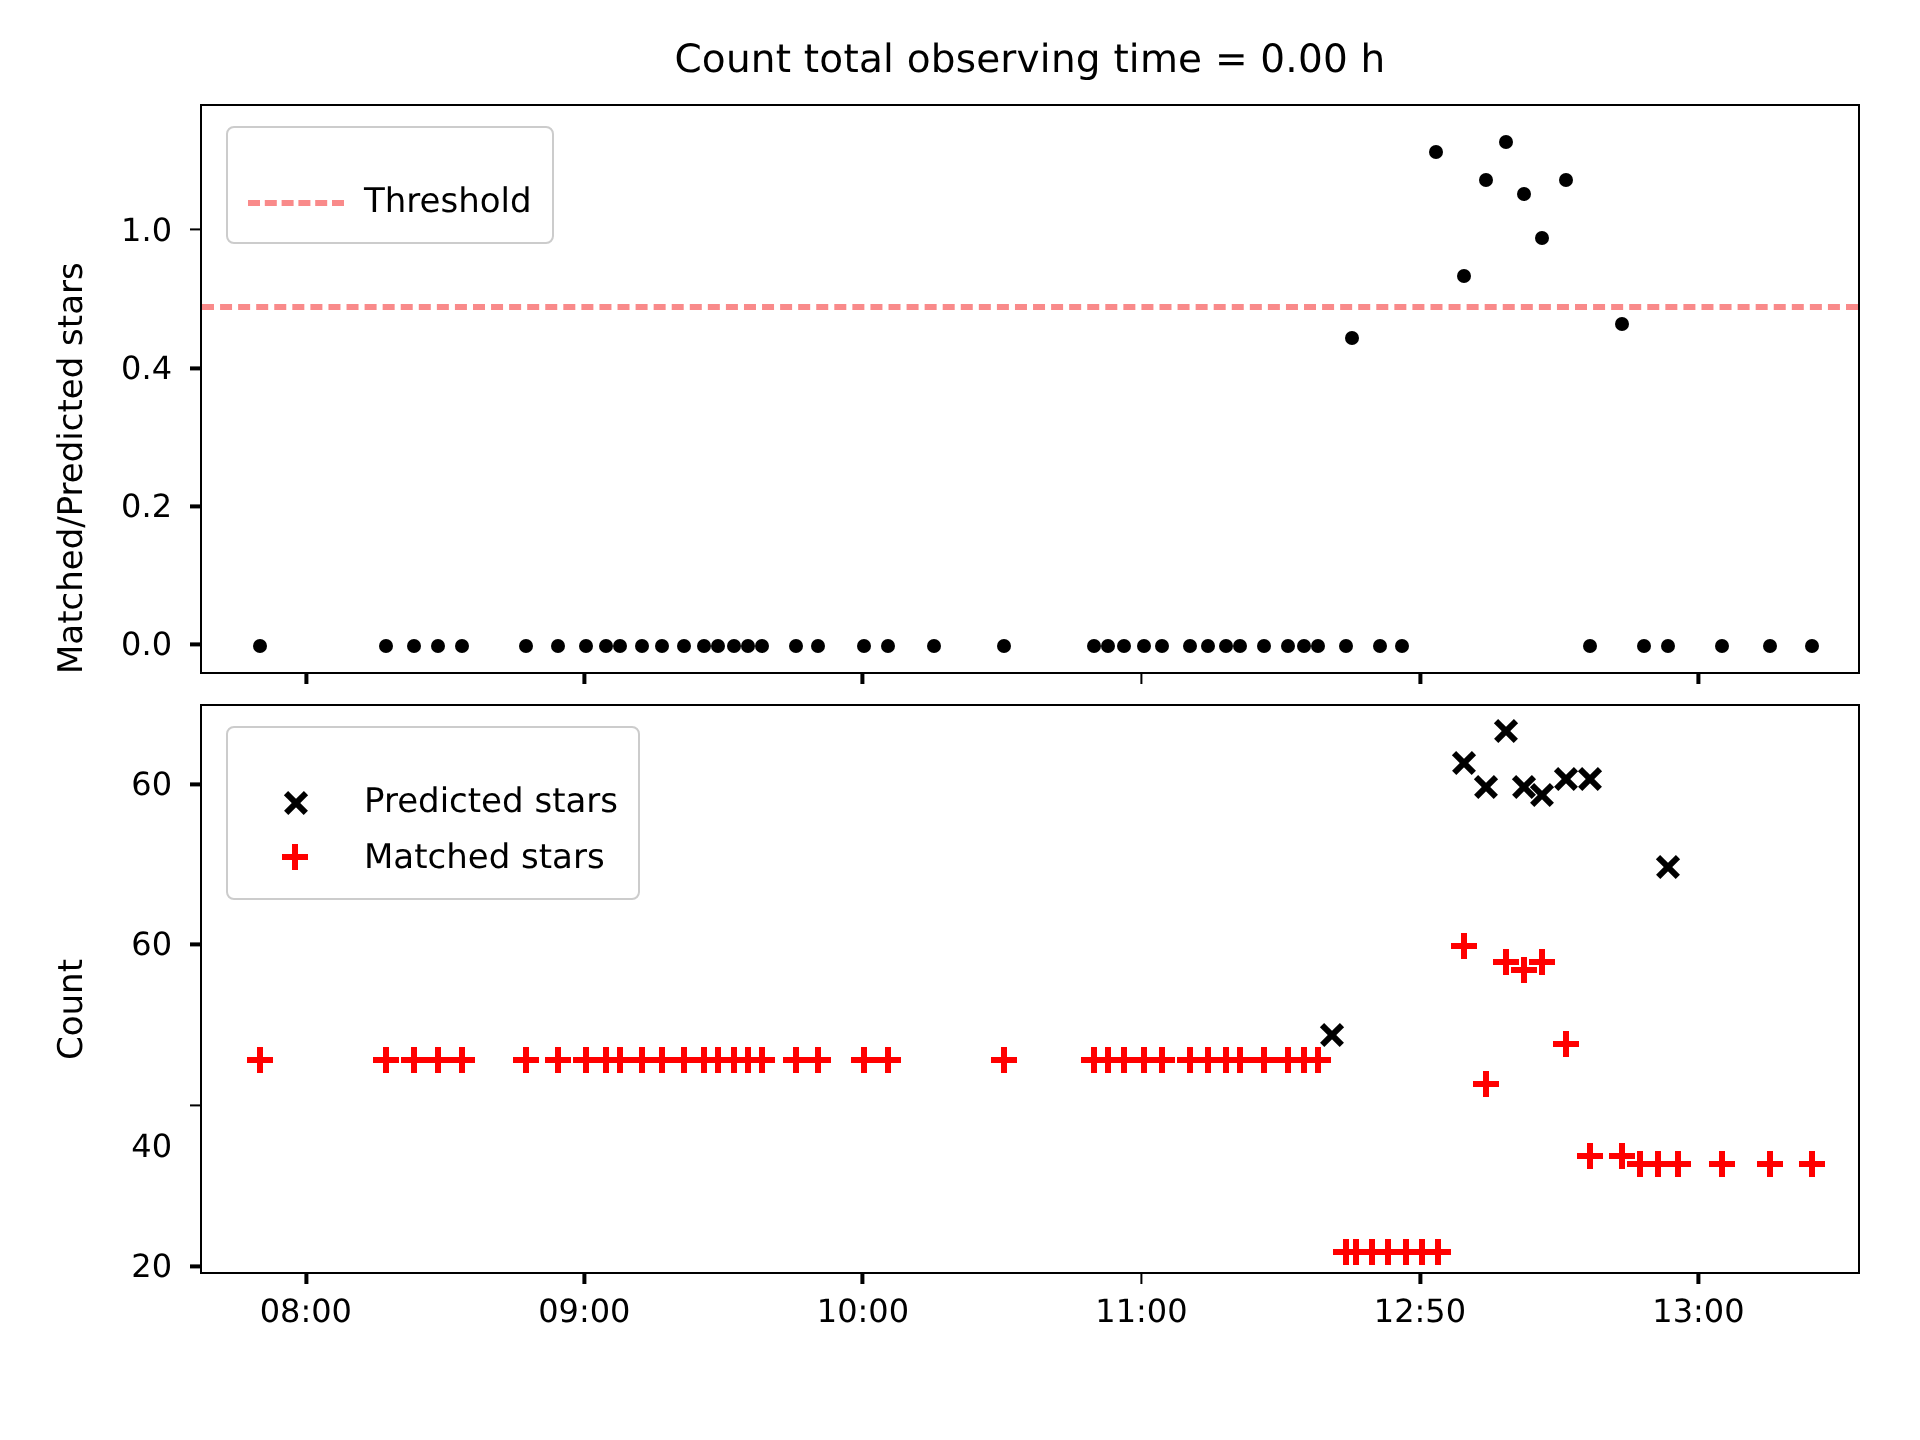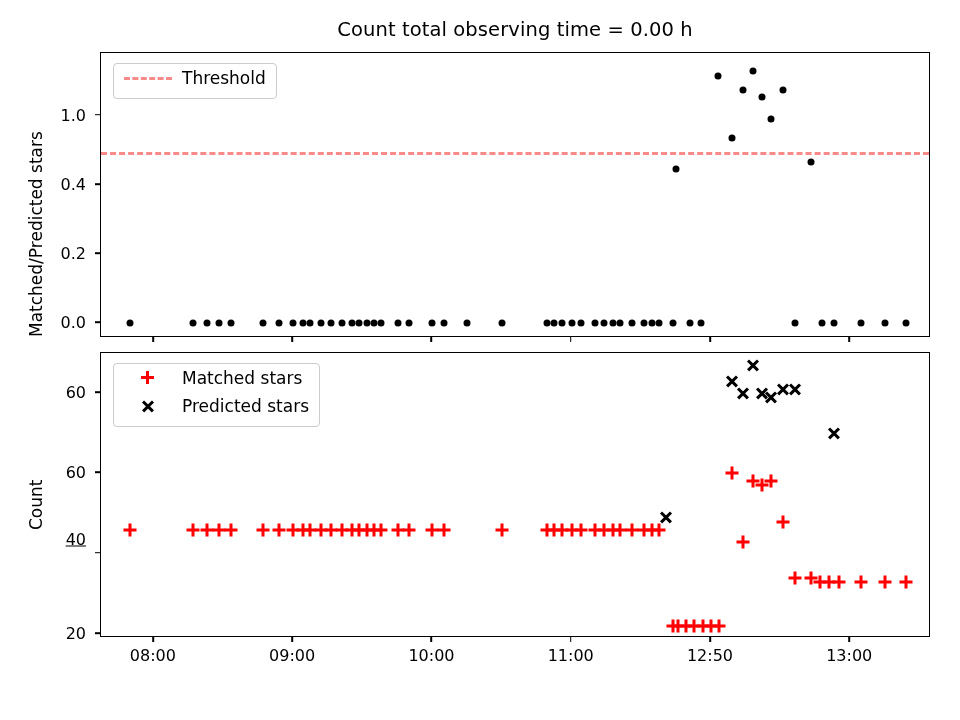--- a/index.html
+++ b/index.html
@@ -162,21 +162,21 @@
     background: #000000;
   }
   .pt-cross::before { transform: rotate(45deg); }
   .pt-cross::after { transform: rotate(-45deg); }
 
   .legend {
     position: absolute;
     background: #ffffff;
     border: 1px solid #cccccc;
     border-radius: 4px;
-    padding: 0 10px 6px 8px;
+    padding: 23px 10px 6px 8px;
     font-size: 17px;
     line-height: 1.0;
     z-index: 5;
   }
   #legend-top { left: 12px; top: 10px; }
   #legend-bottom { left: 12px; top: 10px; }
   .legend-row {
     display: flex;
     align-items: center;
     height: 28px;
@@ -382,46 +382,46 @@
         <div class="pt-cross" style="left: 661.493px; top: 40.1408px;"></div>
         <div class="pt-cross" style="left: 669.849px; top: 44.1549px;"></div>
         <div class="pt-cross" style="left: 682.383px; top: 36.1268px;"></div>
         <div class="pt-cross" style="left: 693.523px; top: 36.1268px;"></div>
         <div class="pt-cross" style="left: 732.517px; top: 80.2817px;"></div>
       </div>
 
     <div class="legend" id="legend-bottom">
       <div class="legend-row">
         <span class="legend-key">
+            <span class="legend-cross"></span>
+          </span>
+        <span class="legend-label">Predicted stars</span>
+      </div>
+      <div class="legend-row">
+        <span class="legend-key">
             <span class="legend-plus"></span>
           </span>
         <span class="legend-label">Matched stars</span>
-      </div>
-      <div class="legend-row">
-        <span class="legend-key">
-            <span class="legend-cross"></span>
-          </span>
-        <span class="legend-label">Predicted stars</span>
       </div>
     </div>
   </div>
 
   <div class="tick-layer" id="tick-layer">
       <div class="ytick-mark" style="left: 95.4px; top: 322.145px;"></div>
       <div class="ytick-label" style="left: 15px; top: 322.145px;">0.0</div>
       <div class="ytick-mark" style="left: 95.4px; top: 253.055px;"></div>
       <div class="ytick-label" style="left: 15px; top: 253.055px;">0.2</div>
       <div class="ytick-mark" style="left: 95.4px; top: 183.964px;"></div>
       <div class="ytick-label" style="left: 15px; top: 183.964px;">0.4</div>
       <div class="ytick-mark" style="left: 95.4px; top: 114.873px;"></div>
       <div class="ytick-label" style="left: 15px; top: 114.873px;">1.0</div>
       <div class="ytick-mark" style="left: 95.4px; top: 632.986px;"></div>
       <div class="ytick-label" style="left: 15px; top: 632.986px;">20</div>
       <div class="ytick-mark" style="left: 95.4px; top: 552.704px;"></div>
-      <div class="ytick-label" style="left: 15px; top: 539px; text-decoration: underline;">40</div>
+      <div class="ytick-label" style="left: 15px; top: 573px;">40</div>
       <div class="ytick-mark" style="left: 95.4px; top: 472.423px;"></div>
       <div class="ytick-label" style="left: 15px; top: 472.423px;">60</div>
       <div class="ytick-mark" style="left: 95.4px; top: 392.141px;"></div>
       <div class="ytick-label" style="left: 15px; top: 392.141px;">60</div>
       <div class="xtick-mark" style="left: 152.919px; top: 337px;"></div>
       <div class="xtick-mark" style="left: 292.181px; top: 337px;"></div>
       <div class="xtick-mark" style="left: 431.443px; top: 337px;"></div>
       <div class="xtick-mark" style="left: 570.705px; top: 337px;"></div>
       <div class="xtick-mark" style="left: 709.966px; top: 337px;"></div>
       <div class="xtick-mark" style="left: 849.228px; top: 337px;"></div>

